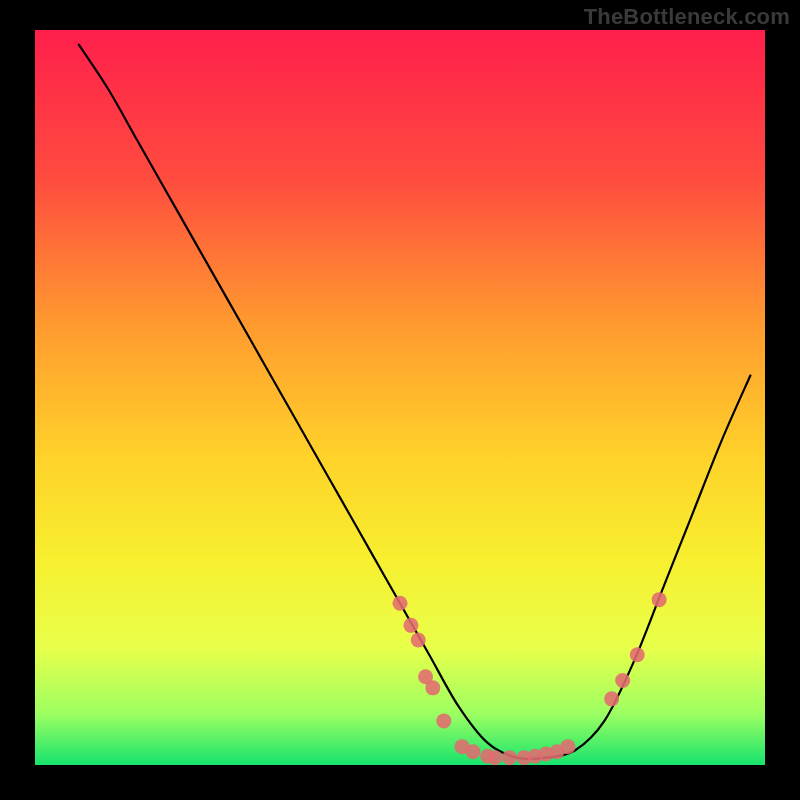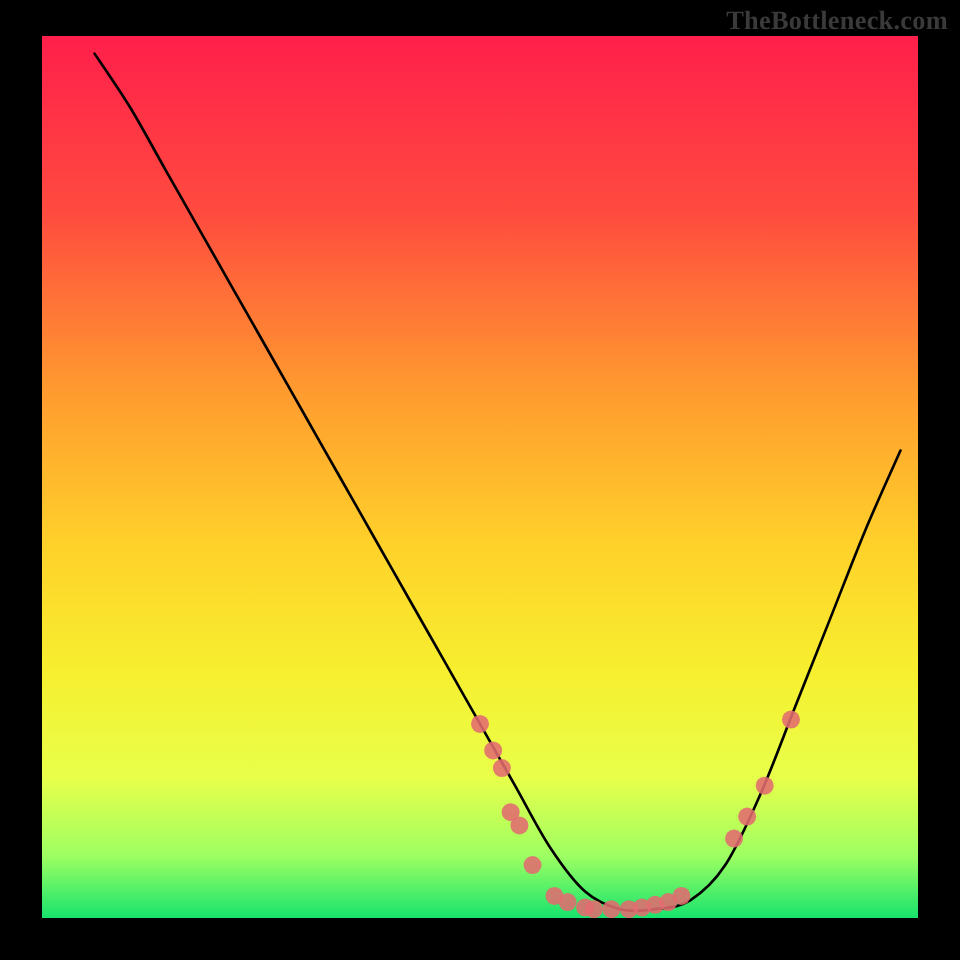--- a/index.html
+++ b/index.html
@@ -8,21 +8,20 @@
     width: 800px;
     height: 800px;
     background: #000;
     overflow: hidden;
     font-family: Arial, Helvetica, sans-serif;
   }
   .stage {
     position: relative;
     width: 800px;
     height: 800px;
-    font-family: Liberation Serif, serif;
   }
   .watermark {
     position: absolute;
     top: 4px;
     right: 10px;
     color: #3a3a3a;
     font-size: 22px;
     font-weight: 600;
     letter-spacing: 0.2px;
     z-index: 20;

